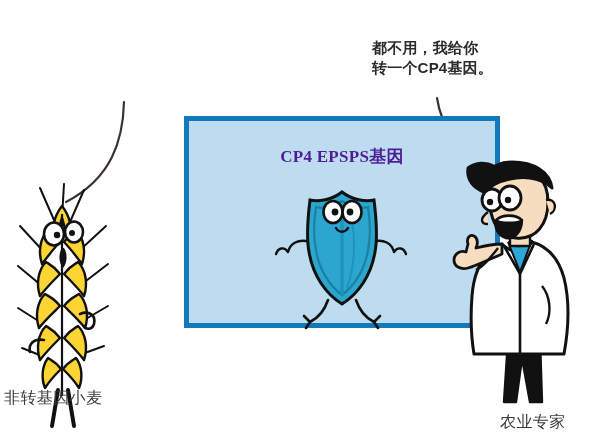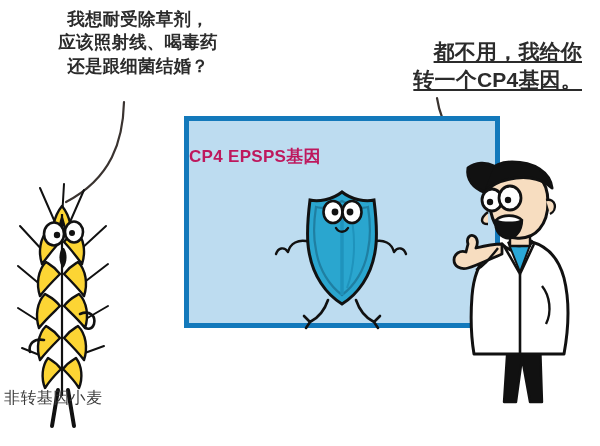--- a/index.html
+++ b/index.html
@@ -31,23 +31,22 @@
     left: 18px;
     top: 8px;
     width: 240px;
     font-size: 17.5px;
     text-align: center;
   }
   #bubble-right-text {
     left: 372px;
     top: 38px;
     width: 210px;
-    font-size: 21px;
-    text-align: right;
-    text-decoration: underline;
+    font-size: 15px;
+    text-align: left;
   }
 
   
   .caption {
     position: absolute;
     font-size: 16px;
     color: #3a3a3a;
     font-weight: 500;
     letter-spacing: 0.4px;
   }
@@ -63,45 +62,43 @@
     height: 212px;
     background: #bddcf0;
     border: 5px solid #1379bb;
     box-sizing: border-box;
   }
   #panel-title {
     position: absolute;
     left: 0;
     right: 0;
     top: 24px;
-    text-align: left;
+    text-align: center;
     font-size: 17px;
     font-weight: bold;
-    color: #be185d;
+    color: #4c1d95;
     letter-spacing: 0.3px;
+    font-family: Liberation Serif, serif;
   }
 
   
   .art {
     position: absolute;
     left: 0;
     top: 0;
     width: 600px;
     height: 446px;
     pointer-events: none;
   }
 </style>
 </head>
 <body>
 
 <div id="stage">
 
-  <div class="bubble-text" id="bubble-left-text">我想耐受除草剂，
-应该照射线、喝毒药
-还是跟细菌结婚？</div>
 
   <div class="bubble-text" id="bubble-right-text">都不用，我给你
 转一个CP4基因。</div>
 
   <svg class="art" viewBox="0 0 600 446">
     <path d="M124,102 C123,140 112,178 66,202" fill="none" stroke="#3a3330" stroke-width="2.2" stroke-linecap="round"></path>
     <path d="M437,98 C441,124 455,150 489,160" fill="none" stroke="#3a3330" stroke-width="2.2" stroke-linecap="round"></path>
   </svg>
 
   <div id="panel">
@@ -222,14 +219,15 @@
 
       <path d="M42,50 C34,56 34,62 42,62" fill="#f7ddc0" stroke="#111" stroke-width="2.4"></path>
 
       <path d="M50,58 C56,52 70,52 76,58 C76,70 68,78 60,76 C52,74 48,66 50,58 Z" fill="#111" stroke="#111" stroke-width="2.4"></path>
       <path d="M52,58 C58,54 68,54 74,58 C70,60 56,60 52,58 Z" fill="#ffffff"></path>
     </g>
   </svg>
 
   <div class="caption" id="caption-left">非转基因小麦</div>
 
+  <div class="caption" id="caption-right">农业专家</div>
 
 </div>
 
 </body></html>

